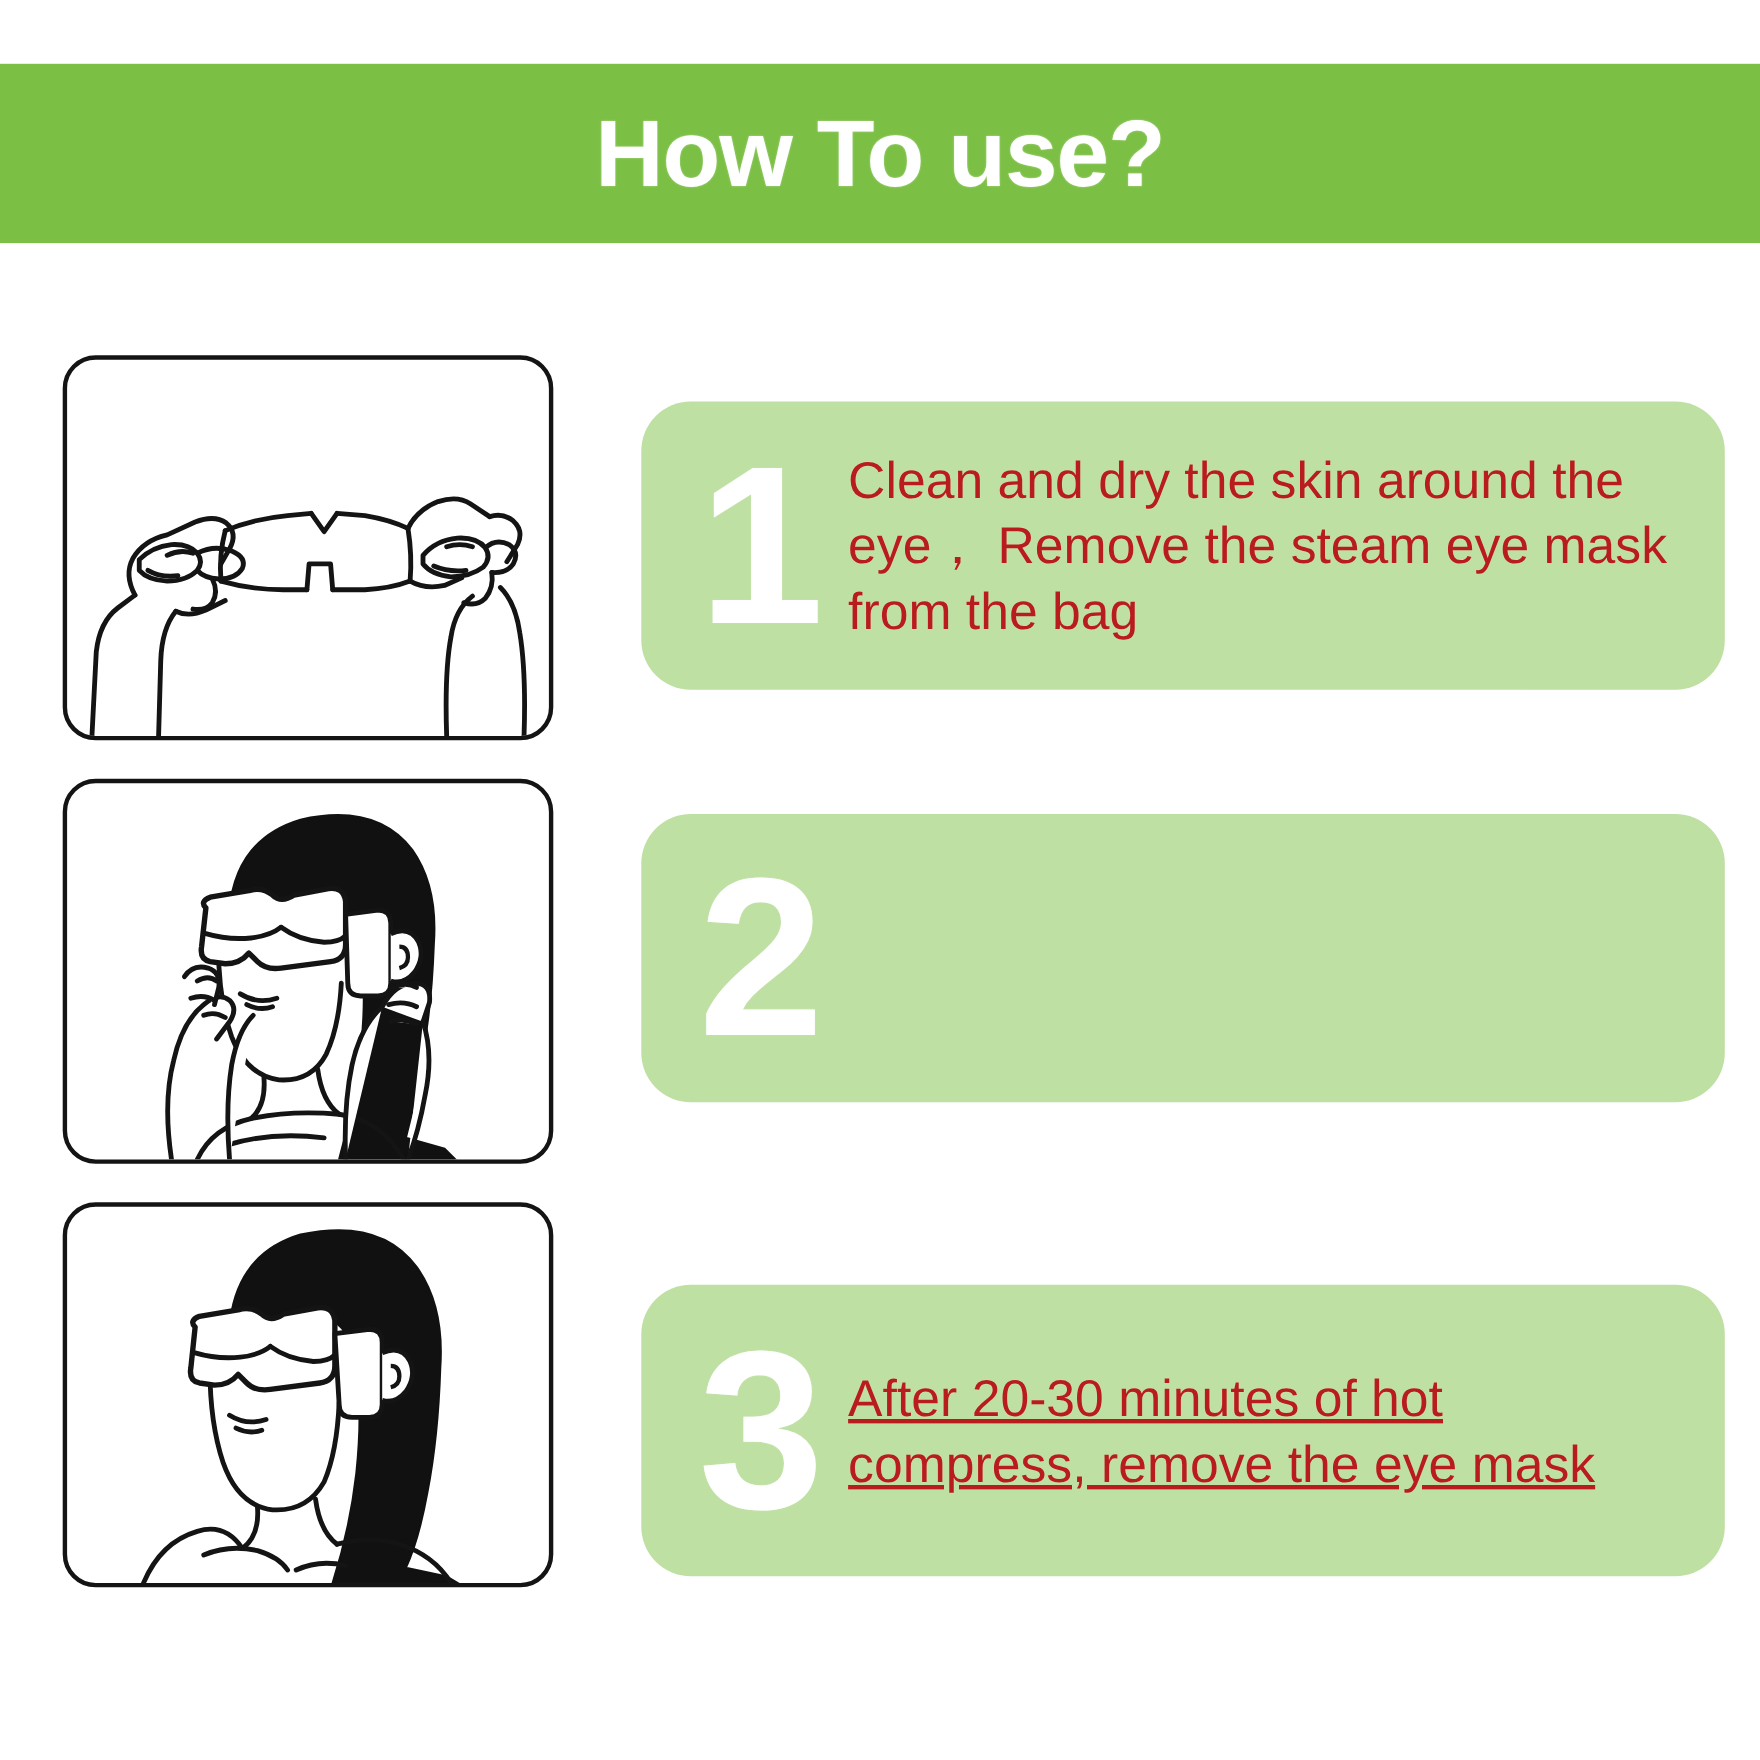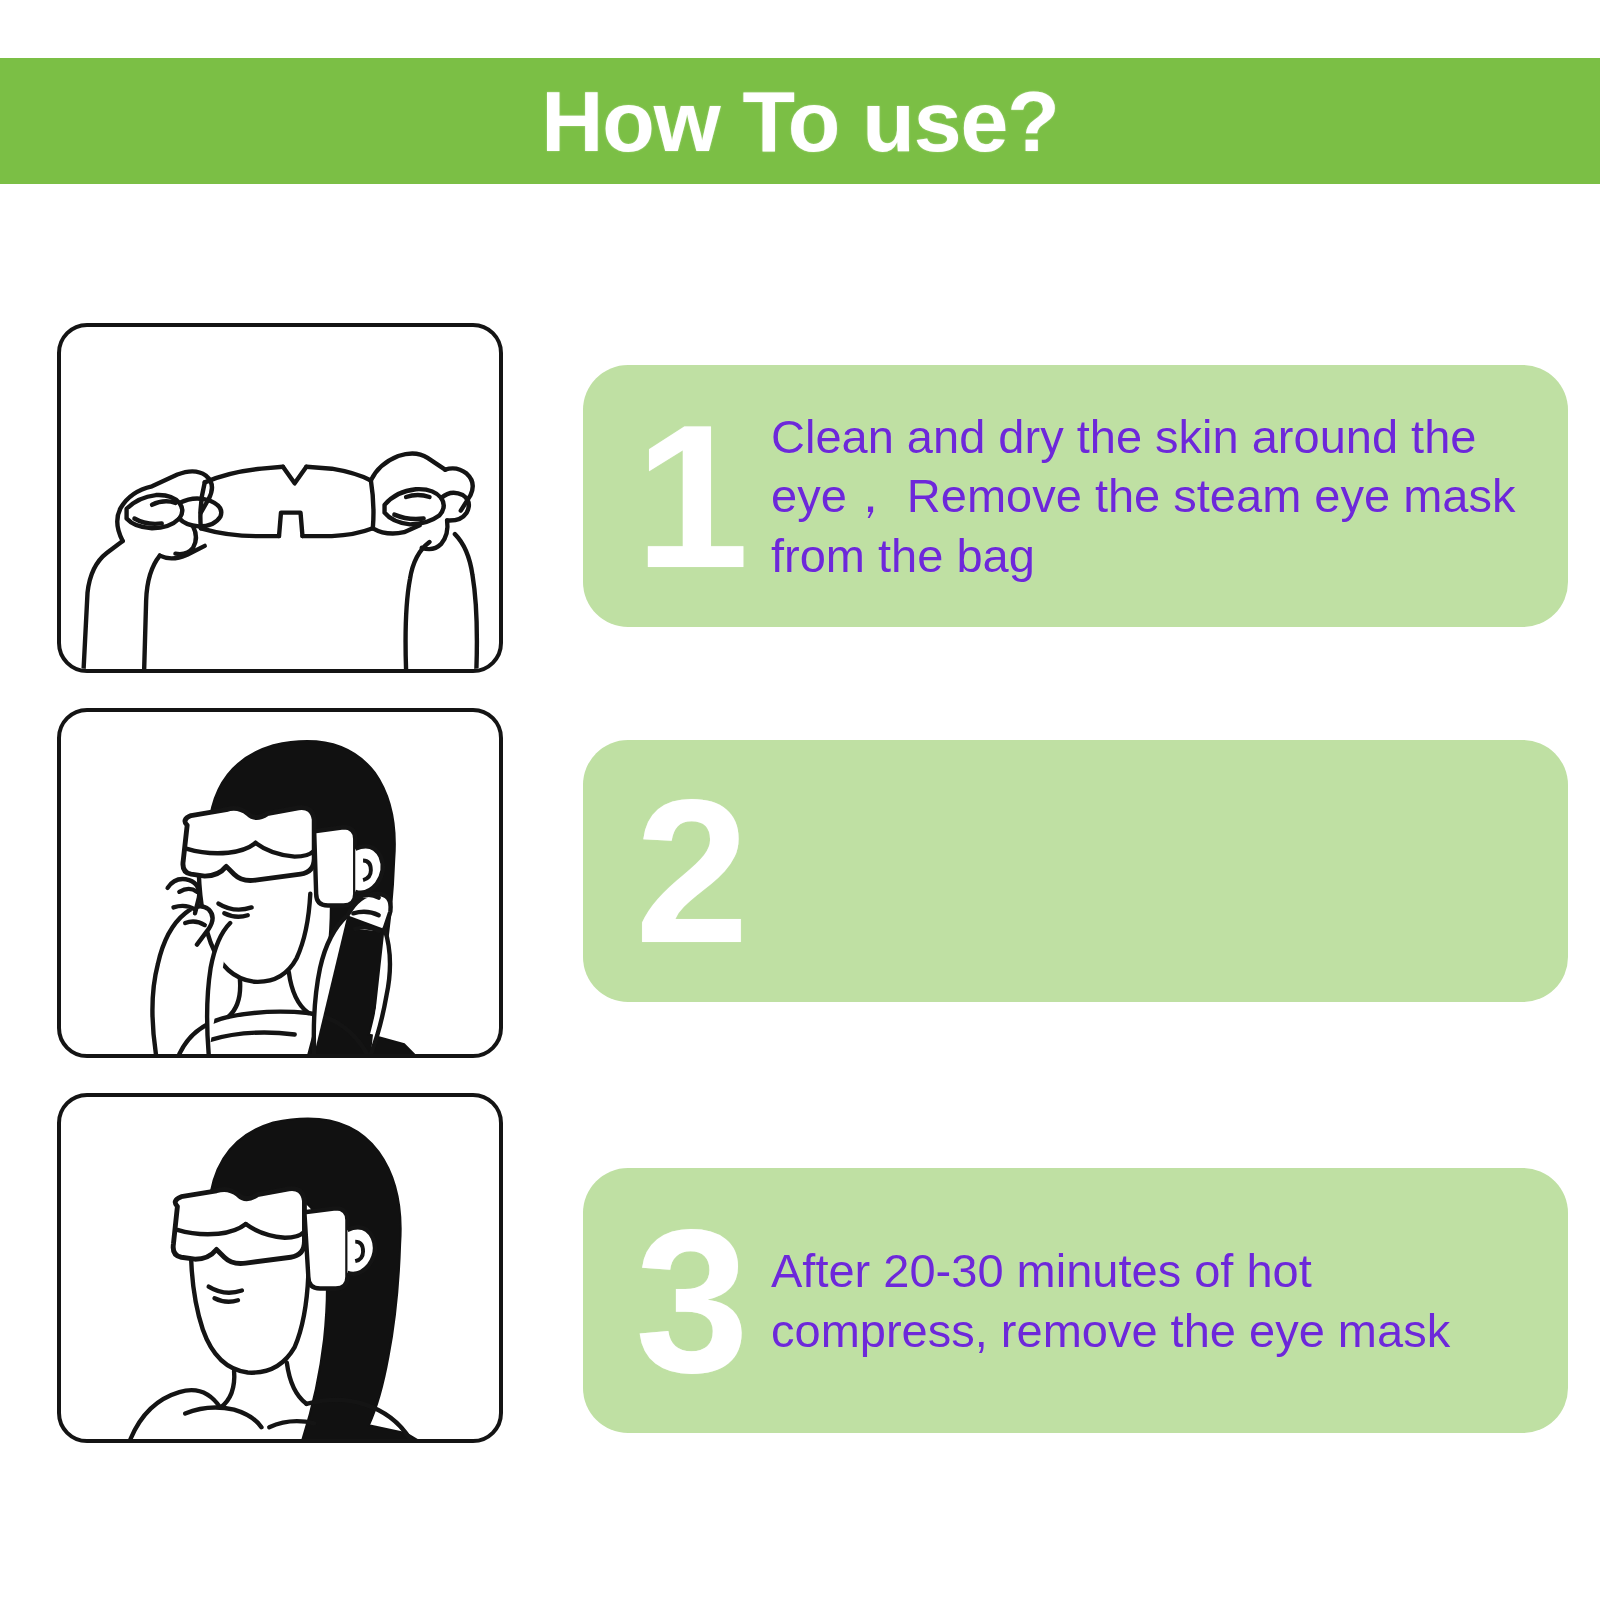--- a/index.html
+++ b/index.html
@@ -14,21 +14,21 @@
     overflow: hidden;
     position: relative;
   }
 
   
   .header-bar {
     position: absolute;
     left: 0;
     top: 58px;
     width: 1600px;
-    height: 126px;
+    height: 163px;
     background: #7BBF45;
     display: flex;
     align-items: center;
     justify-content: center;
   }
   .header-title {
     color: #ffffff;
     font-family: "Liberation Sans", sans-serif;
     font-weight: bold;
     font-size: 86px;
@@ -96,29 +96,29 @@
     font-weight: bold;
     font-size: 205px;
     line-height: 0.78;
     flex: 0 0 auto;
     width: 130px;
     text-align: center;
     margin-right: 14px;
     text-shadow: 0 0 1px rgba(255,255,255,0.5);
   }
   .step-text {
-    color: #6d28d9;
+    color: #b91c1c;
     font-family: "Liberation Sans", sans-serif;
     font-weight: normal;
     font-size: 47px;
     line-height: 1.26;
     flex: 1 1 auto;
     text-shadow: 0 0 1px rgba(255,255,255,0.35);
   }
-  .step-row.r3 .step-text { font-size: 47px; }
+  .step-row.r3 .step-text { font-size: 47px; text-decoration: underline; }
 </style>
 </head>
 <body>
 
 <div class="header-bar">
   <div class="header-title">How To use?</div>
 </div>
 
 <div class="steps">
 

